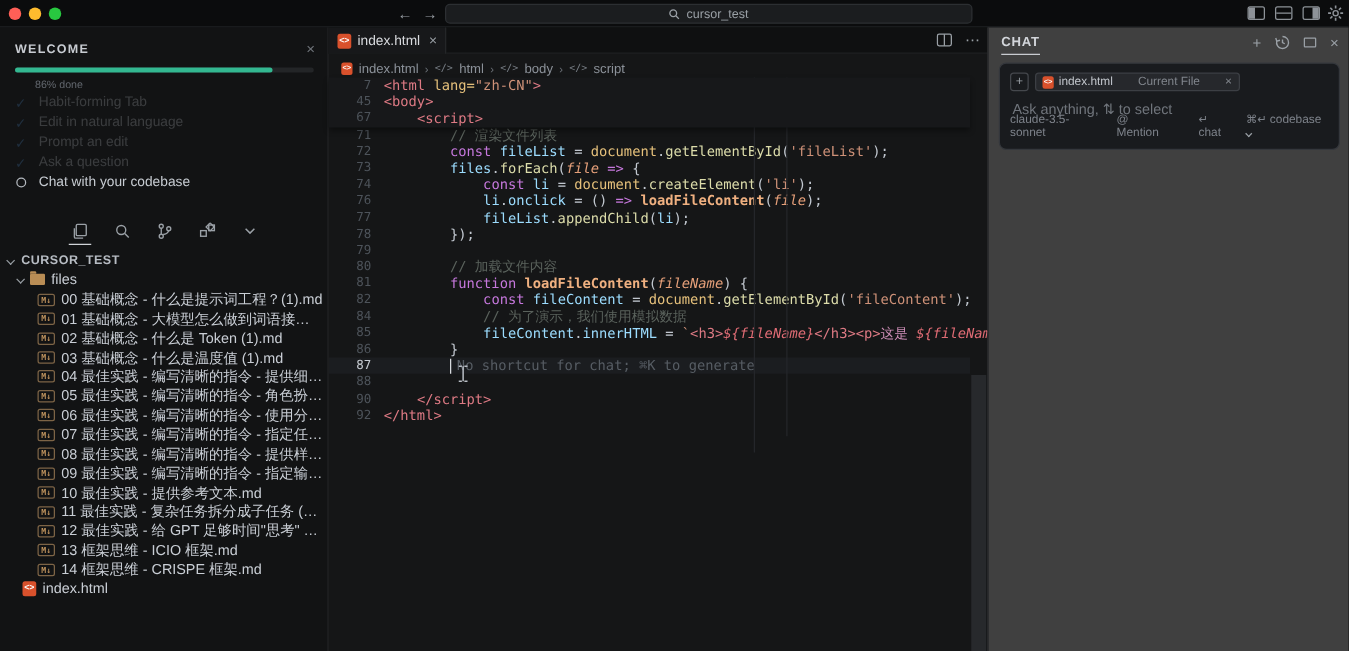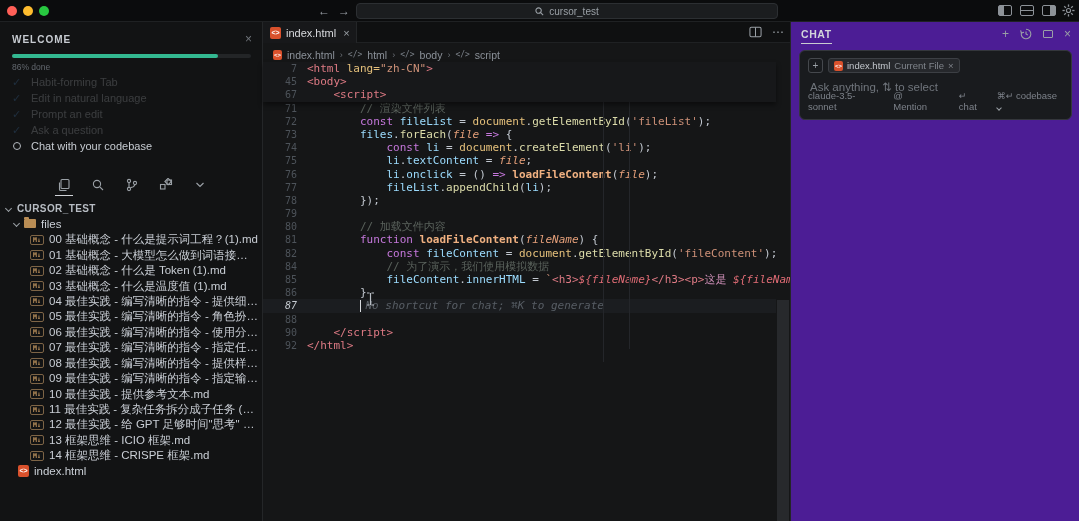--- a/index.html
+++ b/index.html
@@ -20,21 +20,21 @@
   .laytoggle.fill-left::before { content:""; position:absolute; left:0; top:0; bottom:0; width:5px; background:#8d9298; }
   .laytoggle.fill-bottom::before { content:""; position:absolute; left:0; right:0; bottom:0; height:4px; border-top:1px solid #8d9298; }
   .laytoggle.fill-right::before { content:""; position:absolute; right:0; top:0; bottom:0; width:5px; background:#8d9298; }
 
   
   #sidebar { left:0; top:22px; width:263px; height:499px; background:#121314; border-right:1px solid #242628; }
   #welcome-title { left:12px; top:12px; font-size:10px; font-weight:bold; letter-spacing:1px; color:#c7cbd1; }
   #welcome-close { right:10px; top:10px; color:#6f747a; font-size:12px; }
   #progress-track { left:12px; top:32px; width:239px; height:4px; background:#232527; border-radius:2px; }
   #progress-fill { height:4px; border-radius:2px; }
-  #progress-label { left:12px; top:40px; font-size:8.5px; color:#63686f; }
+  #progress-label { left:28px; top:40px; font-size:8.5px; color:#63686f; }
   #welcome-list { left:12px; top:52px; width:240px; }
   .wl-row { display:flex; align-items:center; gap:8px; height:16px; font-size:11px; color:#c7ccd2; }
   .wl-row.done { opacity:0.22; }
   .wl-check { color:#4d8fd1; font-size:11px; width:11px; }
   .wl-circle { width:8px; height:8px; border:1.2px solid #b4b9bf; border-radius:50%; margin-left:1px; margin-right:2px; }
   #activity-row { left:0px; top:152px; width:263px; height:22px; display:flex; justify-content:center; gap:12px; align-items:center; }
   .act-icon { width:22px; height:20px; display:flex; align-items:center; justify-content:center; position:relative; }
   .act-icon svg { stroke:#9aa0a6; }
   .act-icon.active::after { content:""; position:absolute; left:2px; right:2px; bottom:-1px; height:1px; background:#d0d3d8; }
   .chev { display:inline-block; width:5px; height:5px; border-right:1px solid #9aa0a6; border-bottom:1px solid #9aa0a6; transform:rotate(45deg); }
@@ -61,47 +61,47 @@
   #tab-close { color:#9aa0a6; font-size:11px; margin-left:2px; }
   #tab-actions { right:6px; top:3px; display:flex; gap:10px; color:#9aa0a6; align-items:center; }
   #breadcrumb { left:10px; top:25px; height:15px; display:flex; align-items:center; gap:5px; font-size:10.5px; color:#8b9199; }
   .bc-sep { color:#6b7077; font-size:9px; }
   .bc-sym { color:#7a8088; font-size:8px; font-family:"DejaVu Sans Mono",monospace; }
 
   #code-region { left:0; top:40px; width:513px; }
   .code-line { display:flex; height:13.2px; font-family:"DejaVu Sans Mono",monospace; font-size:11px; line-height:13.2px; position:relative; }
   .code-line .gut { flex:0 0 44px; text-align:right; padding-right:10px; color:#4d535a; font-size:10px; }
   .code-line .txt { white-space:pre; color:#c2c8d0; }
-  .code-line.current { background:rgba(120,130,150,0.07);font-style:italic; }
+  .code-line.current { background:rgba(120,130,150,0.07); }
   .code-line.current .gut { color:#c6cbd1; }
   #sticky { background:#17181a; box-shadow:0 3px 5px rgba(0,0,0,0.45); position:relative; z-index:3; }
   .tk-kw{color:#c678dd}.tk-bl{color:#9cdcfe}.tk-tn{color:#e5c07b}.tk-yl{color:#dcdcaa}
   .tk-or{color:#ce9178}.tk-cm{color:#5a625c}.tk-pk{color:#de7a84}.tk-pr{color:#e6a07a;font-style:italic}
   .tk-fn{color:#efb080;font-weight:bold}.tk-wh{color:#c2c8d0}.tk-rd{color:#e06c75;font-style:italic}
   .tk-pn{color:#cf8fb8}
   .ghost { color:#575d64; }
   .caret { display:inline-block; width:1.5px; height:12px; background:#d7dade; vertical-align:middle; margin-right:4px; }
   .indent-guide { width:1px; background:#24262a; z-index:2; }
   #scrollbar-thumb { right:1px; top:278px; width:12px; height:221px; background:#27292c; }
   #mouse-ibeam { left:103px; top:270px; color:#b9bec5; }
 
   
-  #chat { left:790px; top:22px; width:289px; height:499px; background:#4c1d95; border-left:1px solid #242628; }
+  #chat { left:790px; top:22px; width:289px; height:499px; background:#404040; border-left:1px solid #242628; }
   #chat-title { left:10px; top:6px; font-size:10.5px; font-weight:bold; letter-spacing:0.6px; color:#d2d5da;
     padding-bottom:3px; border-bottom:1.5px solid #c9ccd1; }
   #chat-actions { right:8px; top:6px; display:flex; gap:11px; align-items:center; color:#9aa0a6; }
   .chat-act { font-size:12px; line-height:12px; }
   .box-ico { width:10px; height:8px; border:1px solid #9aa0a6; border-radius:1px; }
   #chat-card { left:8px; top:28px; width:273px; height:70px; background:#191b1e; border:1px solid #34373c; border-radius:6px; }
   #pill-row { left:8px; top:7px; display:flex; gap:5px; align-items:center; }
   #ctx-add { width:15px; height:15px; border:1px solid #45484d; border-radius:3px; color:#9aa0a6;
     font-size:10px; line-height:13px; text-align:center; }
   #ctx-pill { height:15px; background:#26282c; border:1px solid #3c3f44; border-radius:3px;
     display:flex; align-items:center; gap:4px; padding:0 5px; font-size:9.5px; color:#c3c7cd; }
-  #ctx-pill .dim { color:#80858c; }
+  #ctx-pill .dim { color:#80858c;margin-left:16px; }
   #ctx-pill .html-ico { width:9px; height:10px; line-height:10px; font-size:6px; }
   #chat-placeholder { left:10px; top:29px; font-size:11.5px; color:#70757c;text-align:center; }
   #chat-bottom { left:8px; right:8px; bottom:7px; display:flex; align-items:center; gap:10px; font-size:9.5px; color:#7d828a; }
   #chat-bottom .spacer { flex:1; }
   .kbd { font-size:9px; }
 </style>
 </head>
 <body>
 <div id="app">
 
@@ -334,24 +334,20 @@
           </div>
           <div class="code-line">
             <span class="gut">73</span>
             <span class="txt"><span>        </span><span class="tk-bl">files</span><span class="tk-wh">.</span><span class="tk-yl">forEach</span><span class="tk-wh">(</span><span class="tk-pr">file</span><span class="tk-kw"> =&gt; </span><span class="tk-wh">{</span></span>
           </div>
           <div class="code-line">
             <span class="gut">74</span>
             <span class="txt"><span>            </span><span class="tk-kw">const </span><span class="tk-bl">li</span><span class="tk-wh"> = </span><span class="tk-tn">document</span><span class="tk-wh">.</span><span class="tk-yl">createElement</span><span class="tk-wh">(</span><span class="tk-or">'li'</span><span class="tk-wh">);</span></span>
           </div>
           <div class="code-line">
-            <span class="gut">75</span>
-            <span class="txt"><span>            </span><span class="tk-bl">li</span><span class="tk-wh">.</span><span class="tk-bl">textContent</span><span class="tk-wh"> = </span><span class="tk-pr">file</span><span class="tk-wh">;</span></span>
-          </div>
-          <div class="code-line">
             <span class="gut">76</span>
             <span class="txt"><span>            </span><span class="tk-bl">li</span><span class="tk-wh">.</span><span class="tk-bl">onclick</span><span class="tk-wh"> = </span><span class="tk-wh">() </span><span class="tk-kw">=&gt; </span><span class="tk-fn">loadFileContent</span><span class="tk-wh">(</span><span class="tk-pr">file</span><span class="tk-wh">);</span></span>
           </div>
           <div class="code-line">
             <span class="gut">77</span>
             <span class="txt"><span>            </span><span class="tk-bl">fileList</span><span class="tk-wh">.</span><span class="tk-yl">appendChild</span><span class="tk-wh">(</span><span class="tk-bl">li</span><span class="tk-wh">);</span></span>
           </div>
           <div class="code-line">
             <span class="gut">78</span>
             <span class="txt"><span>        </span><span class="tk-wh">});</span></span>

